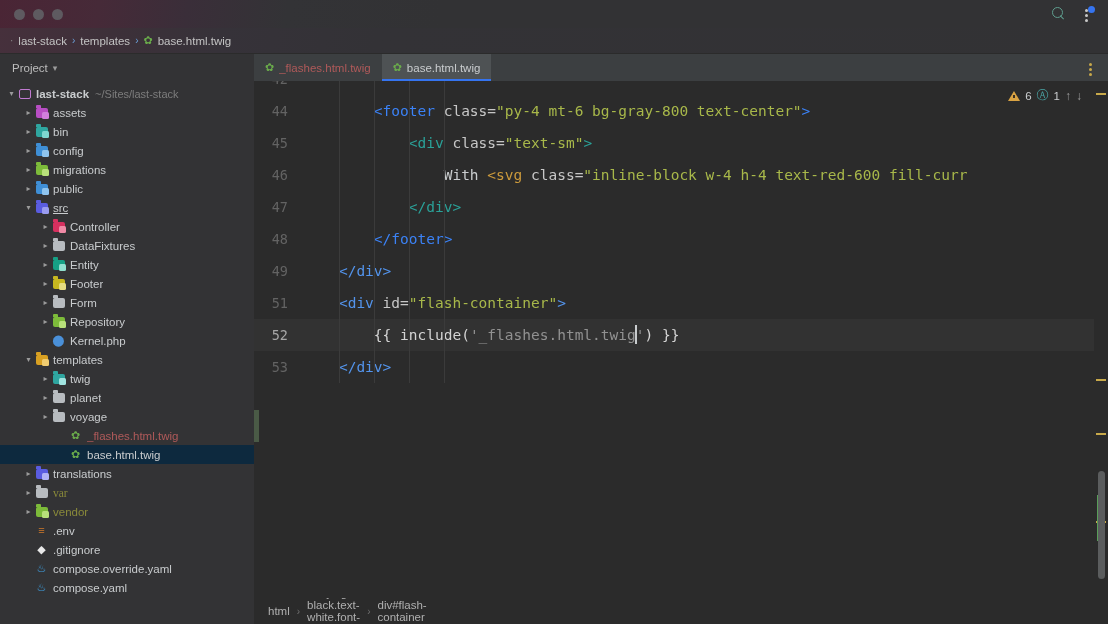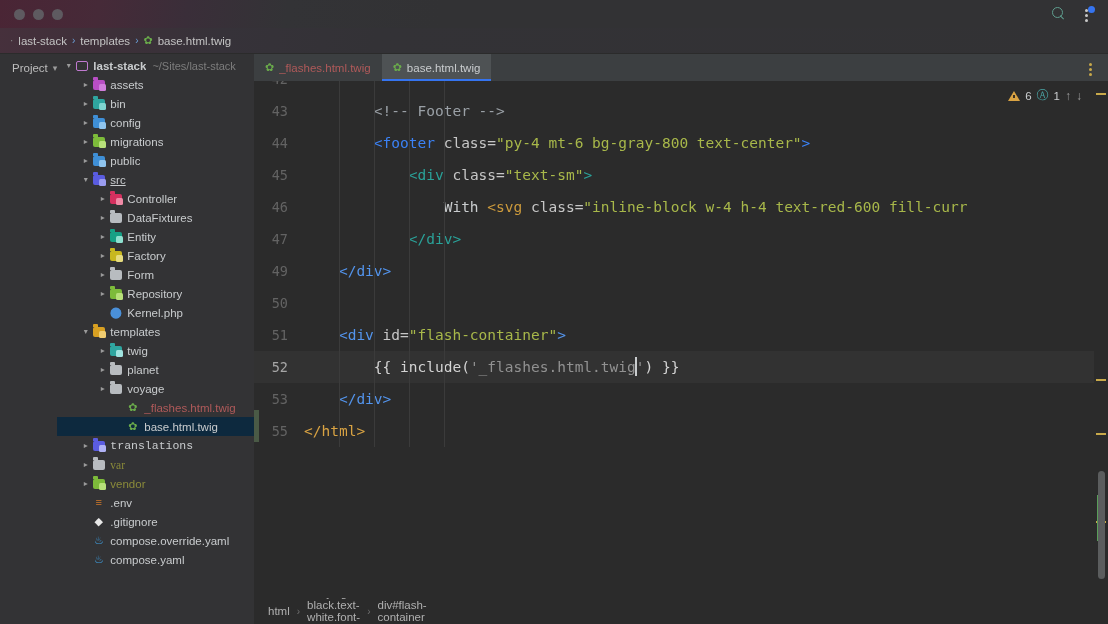--- a/index.html
+++ b/index.html
@@ -37,21 +37,21 @@
   }
   .crumbbar .dot0 { color:#8a8a8a; font-size:10px; }
   .crumbbar .sep { color:#6a9fd8; font-size:10px; }
   .crumbbar .leaf-ico { font-size: 11px; }
   .leafglyph { color:#6aab4b; }
 
   
   .body { flex: 1; display: flex; min-height: 0; }
 
   
-  .sidebar { width: 254px; flex:0 0 254px; background:#333335; display:flex; flex-direction:row; min-height:0; }
+  .sidebar { width: 254px; flex:0 0 254px; background:#333335; display:flex; flex-direction:column; min-height:0; }
   .proj-head { height: 28px; display:flex; align-items:center; gap:5px; padding-left:12px; font-size:11.5px; color:#bdbdbd; }
   .chev-sm { color:#9b9b9b; font-size:9px; }
   .tree { flex:1; overflow:hidden; padding-top:2px; font-size:11.5px; }
   .row { height:19px; display:flex; align-items:center; color:#c9ccce; white-space:nowrap; }
   .row.sel { background:#0d293e; }
   .arrow { width:11px; text-align:center; color:#9b9b9b; font-size:8px; flex:0 0 11px; }
   .arrow.open { color:#9b9b9b; }
   .ficon { width:15px; flex:0 0 15px; display:flex; align-items:center; justify-content:center; margin-right:4px; }
   .fld { width:12px; height:10px; border-radius:1.5px 2px 2px 2px; position:relative; }
   .fld::before { content:""; position:absolute; top:-2.5px; left:0; width:5.5px; height:2.5px; border-radius:1px 1px 0 0; background:inherit; }
@@ -246,21 +246,21 @@
             </span>
             <span class="lbl" style="color: rgb(201, 204, 206);">Entity</span>
           </div>
           <div class="row" style="padding-left: 40px;">
             <span class="arrow">▸</span>
             <span class="ficon">
               <span class="fld" style="background: rgb(200, 184, 32);">
                 <span class="ov" style="background: rgb(230, 220, 128);"></span>
               </span>
             </span>
-            <span class="lbl" style="color: rgb(201, 204, 206);">Factory</span>
+            <span class="lbl" style="color: rgb(201, 204, 206);">Footer</span>
           </div>
           <div class="row" style="padding-left: 40px;">
             <span class="arrow">▸</span>
             <span class="ficon">
               <span class="fld" style="background: rgb(184, 188, 192);"></span>
             </span>
             <span class="lbl" style="color: rgb(201, 204, 206);">Form</span>
           </div>
           <div class="row" style="padding-left: 40px;">
             <span class="arrow">▸</span>
@@ -324,21 +324,21 @@
             </span>
             <span class="lbl" style="color: rgb(201, 204, 206);">base.html.twig</span>
           </div>
           <div class="row" style="padding-left: 23px;">
             <span class="arrow">▸</span>
             <span class="ficon">
               <span class="fld" style="background: rgb(90, 92, 224);">
                 <span class="ov" style="background: rgb(176, 178, 245);"></span>
               </span>
             </span>
-            <span class="lbl" style="color: rgb(201, 204, 206); font-family: Liberation Mono, monospace;">translations</span>
+            <span class="lbl" style="color: rgb(201, 204, 206);">translations</span>
           </div>
           <div class="row" style="padding-left: 23px;">
             <span class="arrow">▸</span>
             <span class="ficon">
               <span class="fld" style="background: rgb(184, 188, 192);"></span>
             </span>
             <span class="lbl" style="color: rgb(138, 138, 58); font-family: Liberation Serif, serif;">var</span>
           </div>
           <div class="row" style="padding-left: 23px;">
             <span class="arrow">▸</span>
@@ -398,31 +398,29 @@
               <i></i>
             </span>
         </div>
       </div>
 
       <div class="codewrap">
         <div class="codearea">
           <div class="gutter-bg"></div>
           <div class="codelines" id="codelines" style="top: -18px;">
               <div class="cl"><span class="lnum">42</span><span class="ctext"><span class="ind" style="left: 40.88px;"></span><span class="ind" style="left: 75.76px;"></span><span class="ind" style="left: 110.64px;"></span><span class="ind" style="left: 145.52px;"></span></span></div>
-              <div class="cl"><span class="lnum">43</span><span class="ctext"><span class="ind" style="left: 40.88px;"></span><span class="ind" style="left: 75.76px;"></span><span class="ind" style="left: 110.64px;"></span><span class="ind" style="left: 145.52px;"></span><span class="t-plain">        </span><span class="t-cmt">&lt;!-- Footer --&gt;</span></span></div>
               <div class="cl"><span class="lnum">44</span><span class="ctext"><span class="ind" style="left: 40.88px;"></span><span class="ind" style="left: 75.76px;"></span><span class="ind" style="left: 110.64px;"></span><span class="ind" style="left: 145.52px;"></span><span class="t-plain">        </span><span class="t-tagf">&lt;footer</span><span class="t-attr"> class=</span><span class="t-str">"py-4 mt-6 bg-gray-800 text-center"</span><span class="t-tagf">&gt;</span></span></div>
               <div class="cl"><span class="lnum">45</span><span class="ctext"><span class="ind" style="left: 40.88px;"></span><span class="ind" style="left: 75.76px;"></span><span class="ind" style="left: 110.64px;"></span><span class="ind" style="left: 145.52px;"></span><span class="t-plain">            </span><span class="t-tag2">&lt;div</span><span class="t-attr"> class=</span><span class="t-str">"text-sm"</span><span class="t-tag2">&gt;</span></span></div>
               <div class="cl"><span class="lnum">46</span><span class="ctext"><span class="ind" style="left: 40.88px;"></span><span class="ind" style="left: 75.76px;"></span><span class="ind" style="left: 110.64px;"></span><span class="ind" style="left: 145.52px;"></span><span class="t-plain">                With </span><span class="t-tagsv">&lt;svg</span><span class="t-attr"> class=</span><span class="t-str">"inline-block w-4 h-4 text-red-600 fill-curr</span></span></div>
               <div class="cl"><span class="lnum">47</span><span class="ctext"><span class="ind" style="left: 40.88px;"></span><span class="ind" style="left: 75.76px;"></span><span class="ind" style="left: 110.64px;"></span><span class="ind" style="left: 145.52px;"></span><span class="t-plain">            </span><span class="t-tag2">&lt;/div&gt;</span></span></div>
+              <div class="cl"><span class="lnum">48</span><span class="ctext"><span class="ind" style="left: 40.88px;"></span><span class="ind" style="left: 75.76px;"></span><span class="ind" style="left: 110.64px;"></span><span class="ind" style="left: 145.52px;"></span><span class="t-plain">        </span><span class="t-tagf">&lt;/footer&gt;</span></span></div>
               <div class="cl"><span class="lnum">49</span><span class="ctext"><span class="ind" style="left: 40.88px;"></span><span class="ind" style="left: 75.76px;"></span><span class="ind" style="left: 110.64px;"></span><span class="ind" style="left: 145.52px;"></span><span class="t-plain">    </span><span class="t-tag">&lt;/div&gt;</span></span></div>
-              <div class="cl"><span class="lnum">50</span><span class="ctext"><span class="ind" style="left: 40.88px;"></span><span class="ind" style="left: 75.76px;"></span><span class="ind" style="left: 110.64px;"></span><span class="ind" style="left: 145.52px;"></span></span></div>
               <div class="cl"><span class="lnum">51</span><span class="ctext"><span class="ind" style="left: 40.88px;"></span><span class="ind" style="left: 75.76px;"></span><span class="ind" style="left: 110.64px;"></span><span class="ind" style="left: 145.52px;"></span><span class="t-plain">    </span><span class="t-tag">&lt;div</span><span class="t-attr"> id=</span><span class="t-str">"flash-container"</span><span class="t-tag">&gt;</span></span></div>
               <div class="cl cur"><span class="lnum">52</span><span class="ctext"><span class="ind" style="left: 40.88px;"></span><span class="ind" style="left: 75.76px;"></span><span class="ind" style="left: 110.64px;"></span><span class="ind" style="left: 145.52px;"></span><span class="t-plain">        </span><span class="t-twig">{{ include(</span><span class="t-twigs">'_flashes.html.twig</span><span class="caret"></span><span class="t-twigs">'</span><span class="t-twig">) }}</span></span></div>
               <div class="cl"><span class="lnum">53</span><span class="ctext"><span class="ind" style="left: 40.88px;"></span><span class="ind" style="left: 75.76px;"></span><span class="ind" style="left: 110.64px;"></span><span class="ind" style="left: 145.52px;"></span><span class="t-plain">    </span><span class="t-tag">&lt;/div&gt;</span></span></div>
-              <div class="cl"><span class="lnum">55</span><span class="ctext"><span class="ind" style="left: 40.88px;"></span><span class="ind" style="left: 75.76px;"></span><span class="ind" style="left: 110.64px;"></span><span class="ind" style="left: 145.52px;"></span><span class="t-taghtml">&lt;/html&gt;</span></span></div>
             </div>
         <div class="linestripe" style="top: 329px; height: 32px;"></div>
           </div>
 
         <div class="inspect">
           <span class="warn-tri"></span>
           <span>6</span>
           <span class="spellico">Ⓐ</span>
           <span>1</span>
           <span class="arr">↑</span>

